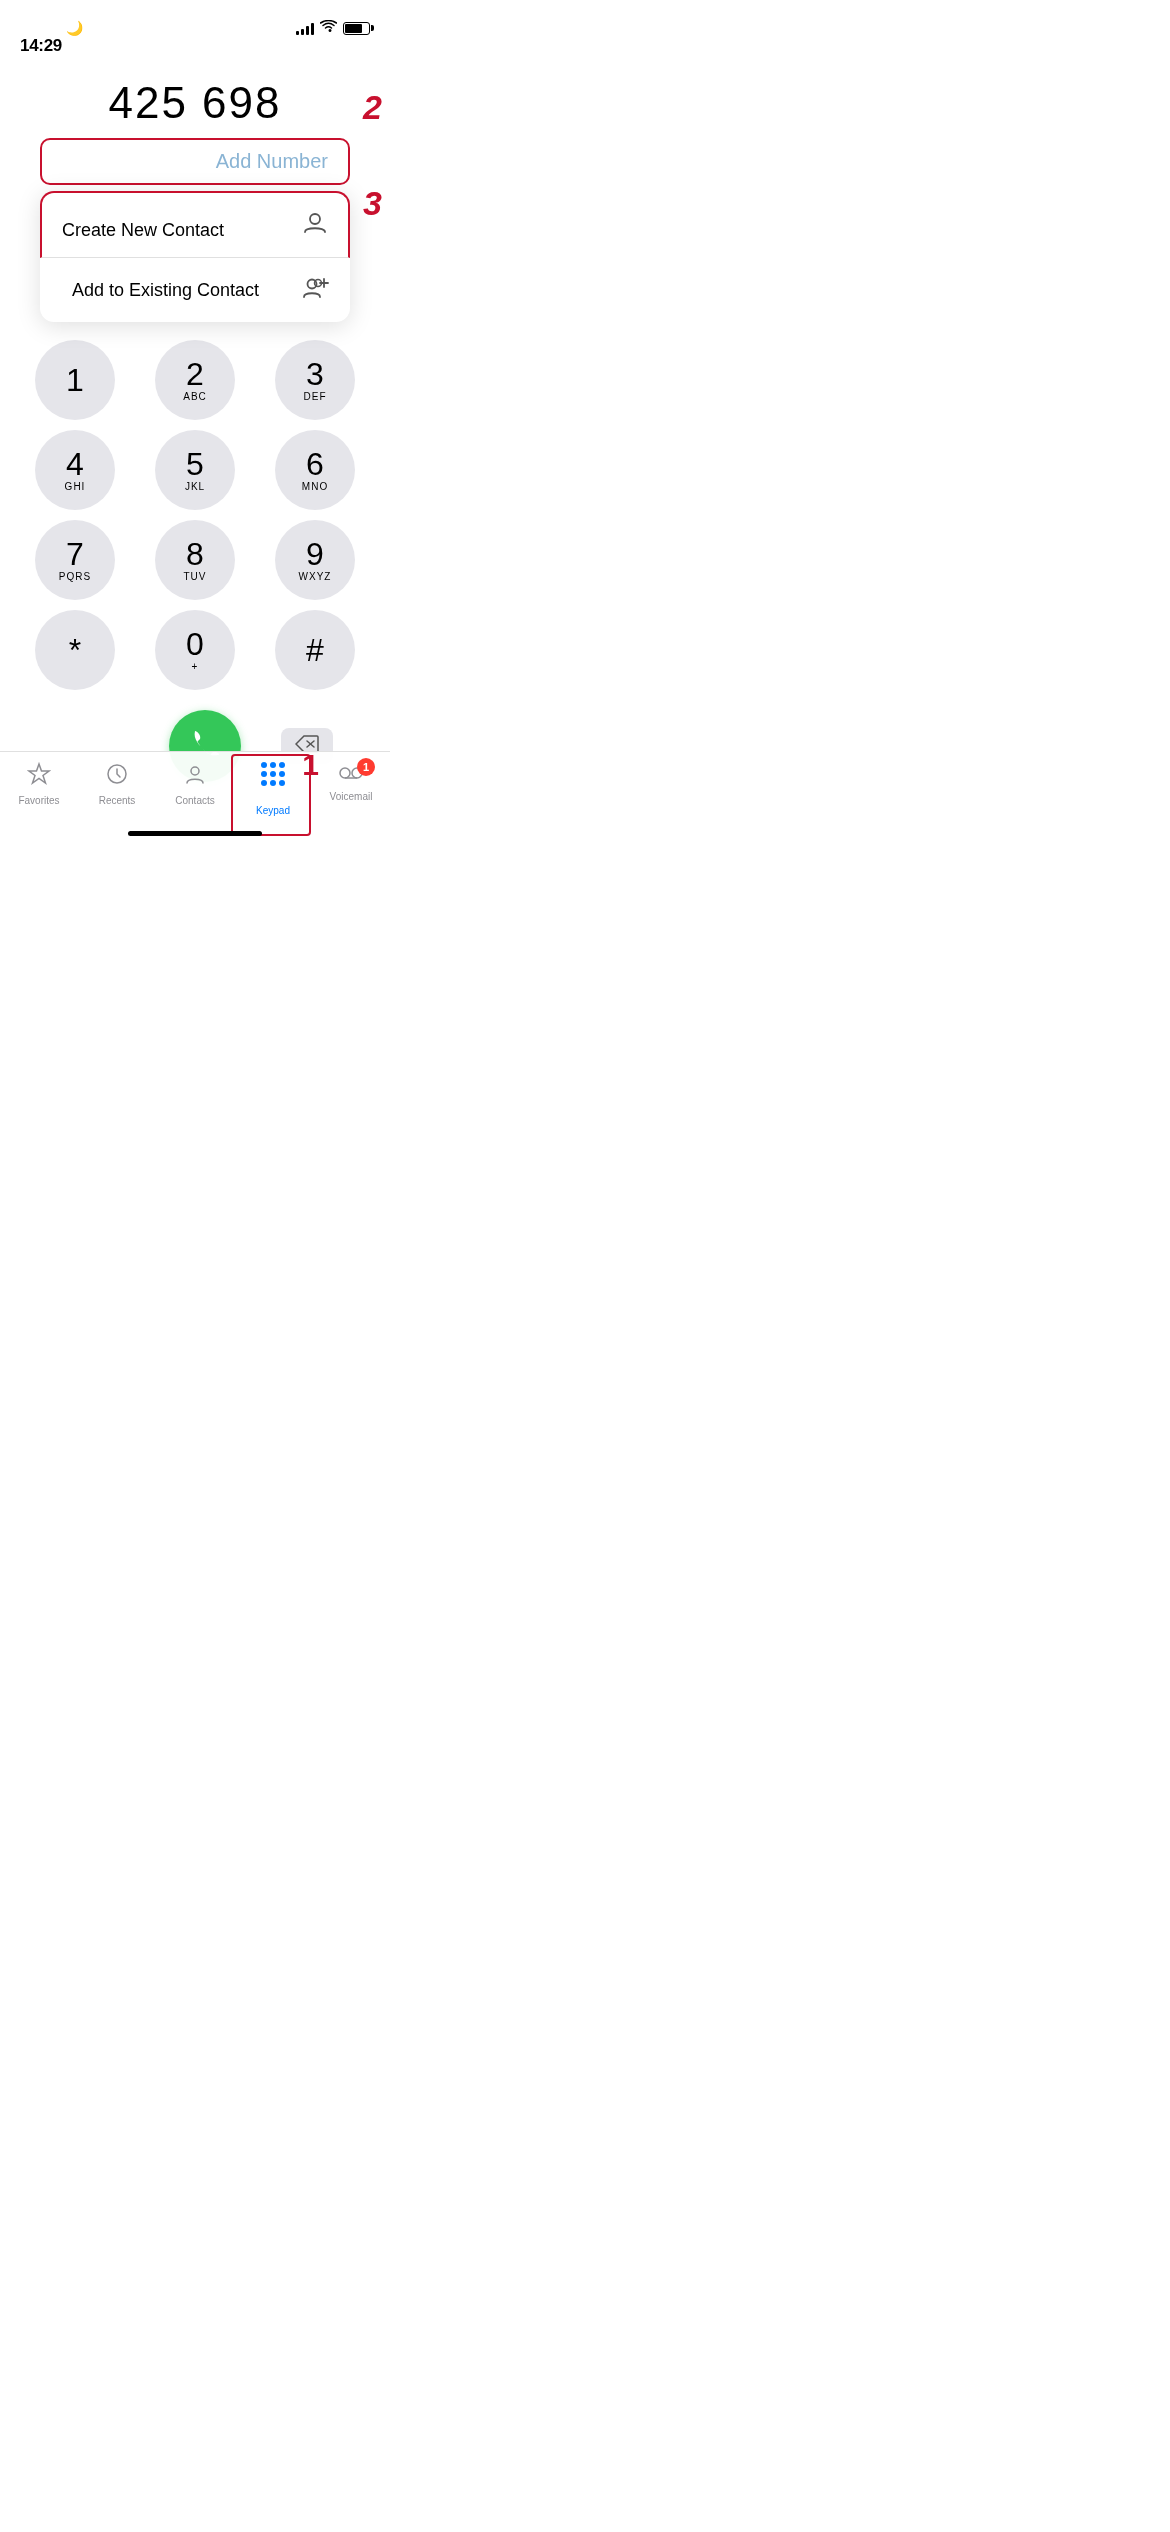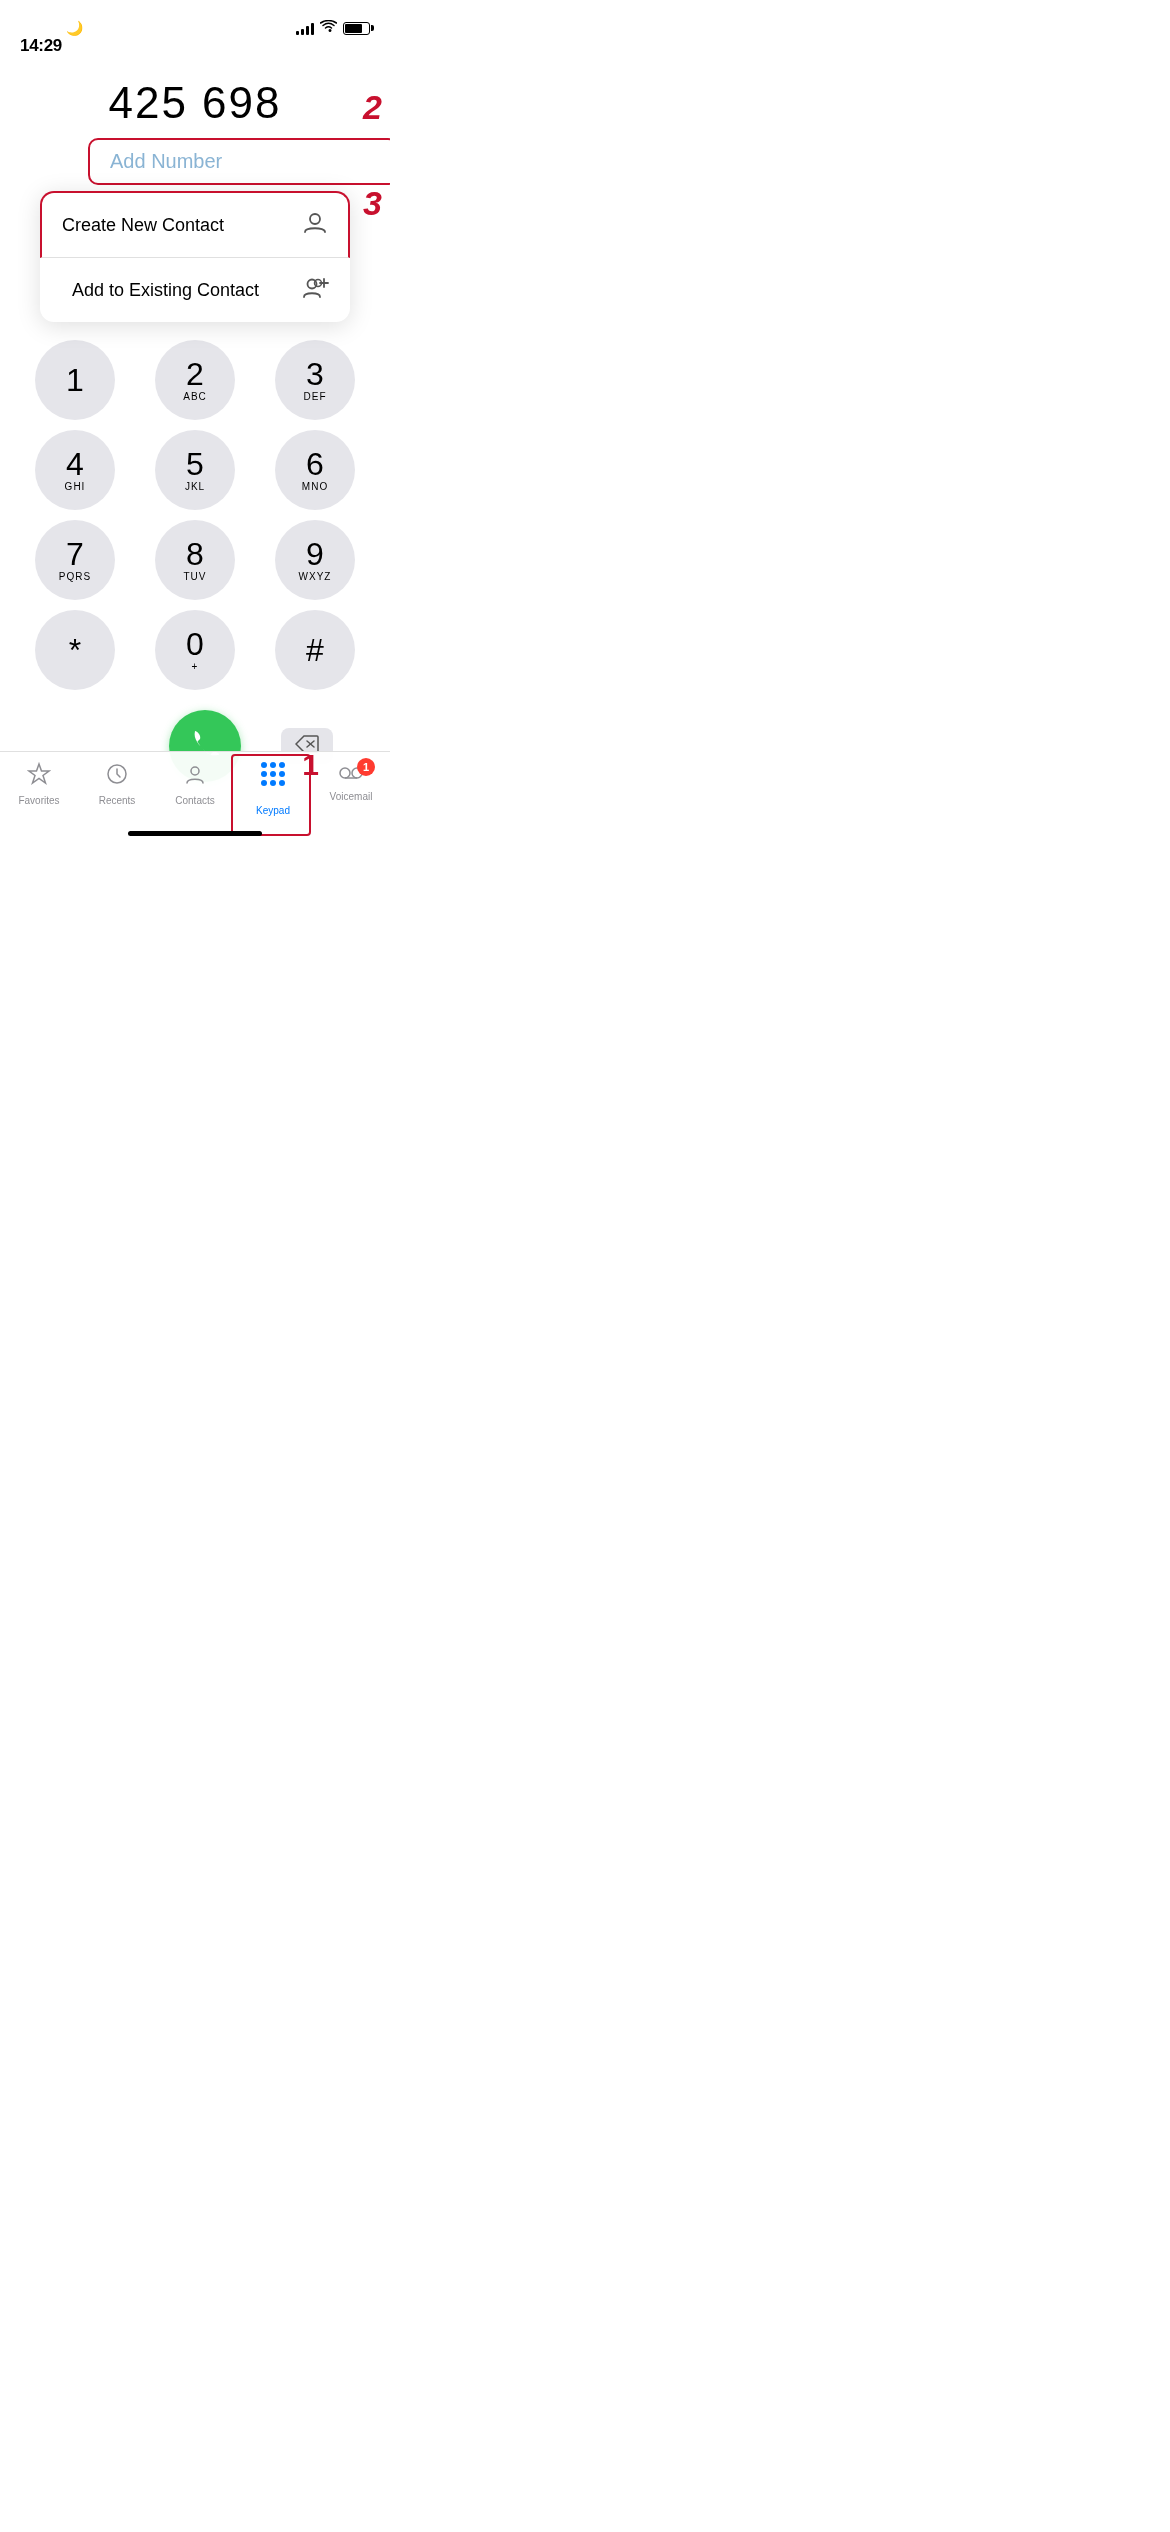--- a/index.html
+++ b/index.html
@@ -101,24 +101,23 @@
     .add-number-btn {
       display: block;
       width: 100%;
       padding: 10px 20px;
       border: 2px solid #c8102e;
       border-radius: 10px;
       background: #fff;
       color: #8ab4d4;
       font-size: 20px;
       font-weight: 400;
-      text-align: left;
+      text-align: right;
       margin-bottom: 6px;
       cursor: pointer;
-      margin-left: 48px;
     }
 
     
     .dropdown-menu {
       position: relative;
       background: #fff;
       border-radius: 14px;
       box-shadow: 0 4px 24px rgba(0,0,0,0.13);
       overflow: visible;
       z-index: 10;
@@ -133,20 +132,21 @@
       font-weight: 400;
       color: #000;
       cursor: pointer;
       position: relative;
     }
 
     .dropdown-item:first-child {
       border: 2.5px solid #c8102e;
       border-radius: 14px 14px 0 0;
       border-bottom: 1px solid #e0e0e0;
+      align-items: flex-end;
     }
 
     .dropdown-item:last-child {
       border-top: none;
       border-radius: 0 0 14px 14px;
       margin-left: 12px;
     }
 
     .item-icon {
       font-size: 22px;

